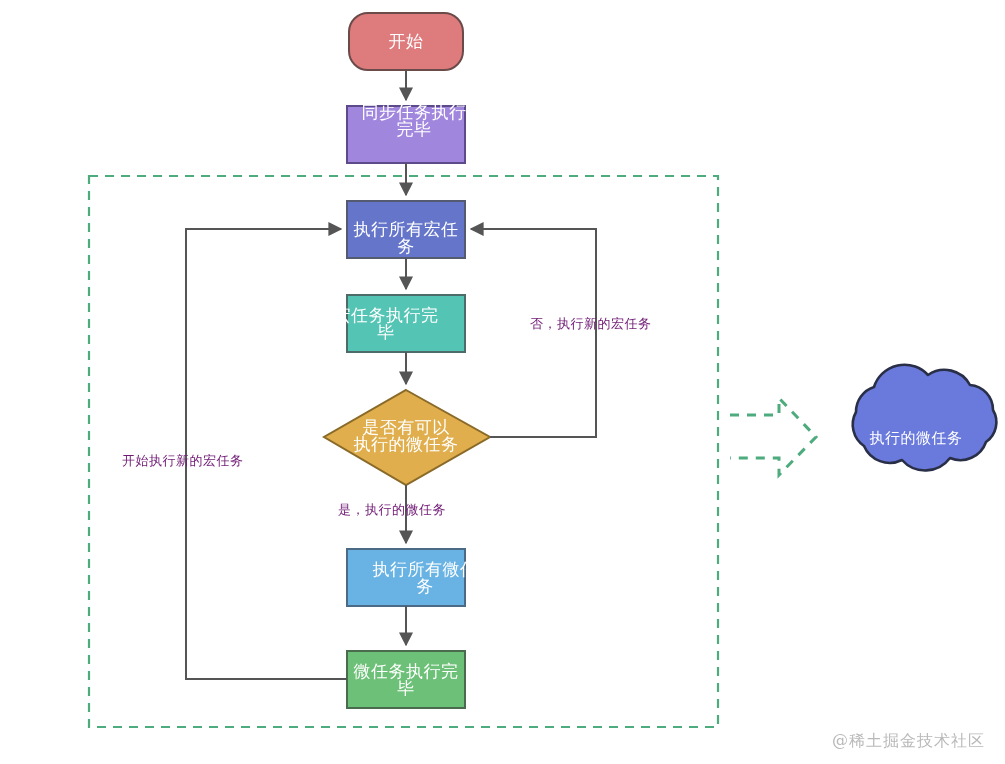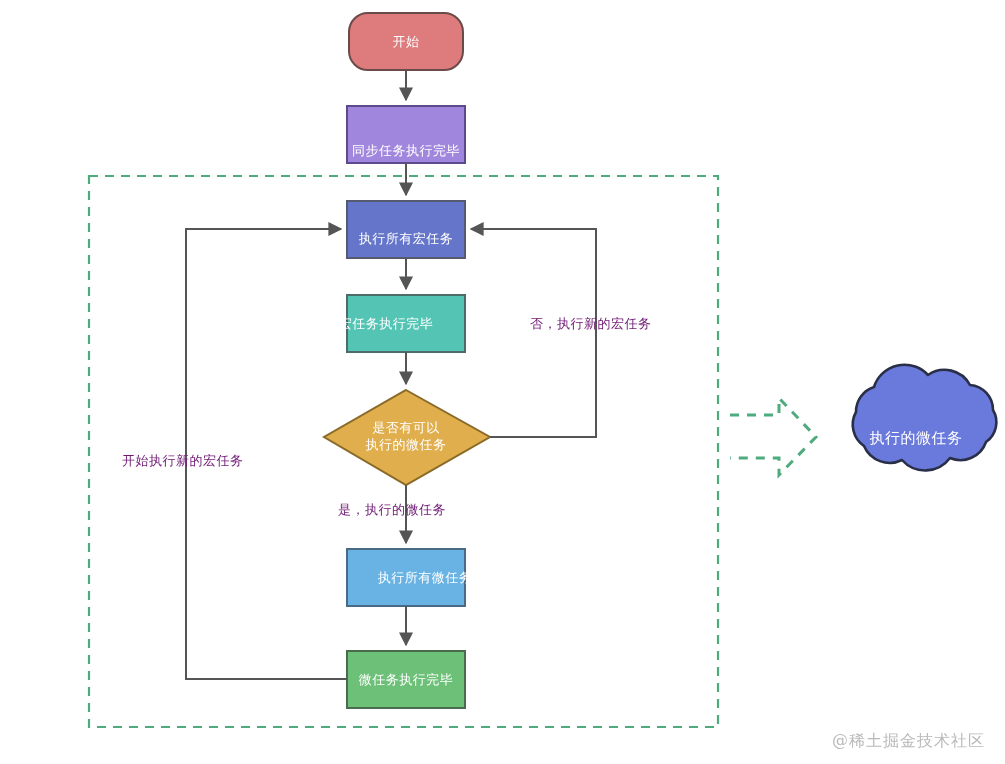--- a/index.html
+++ b/index.html
@@ -24,21 +24,21 @@
     width: 1005px;
     height: 764px;
   }
   .node-label {
     position: absolute;
     display: flex;
     align-items: center;
     justify-content: center;
     text-align: center;
     color: #ffffff;
-    font-size: 13px;
+    font-size: 17px;
     line-height: 17px;
     letter-spacing: 0.5px;
     pointer-events: none;
     white-space: pre-line;
   }
   .edge-label {
     position: absolute;
     color: #701a75;
     font-size: 13px;
     letter-spacing: 0.5px;
@@ -110,21 +110,21 @@
                a 24 24 0 0 1 -7 32
                a 27 27 0 0 1 -36 16
                a 31 31 0 0 1 -48 2
                a 28 28 0 0 1 -38 -14
                a 26 26 0 0 1 -8 -34 z" fill="#6a79dc" stroke="#2a2f48" stroke-width="2.6" stroke-linejoin="round"></path>
     </g>
   </svg>
 
   <div class="node-label" style="left:349px;top:13px;width:114px;height:57px;">开始</div>
 
-  <div class="node-label" style="left:347px;top:122px;width:118px;height:57px;">同步任务执行完毕</div>
+  <div class="node-label" style="left:347px;top:92px;width:118px;height:57px;padding-left:8px;">同步任务执行完毕</div>
 
   <div class="node-label" style="left:347px;top:201px;width:118px;height:74px;">执行所有宏任务</div>
 
   <div class="node-label" style="left:333px;top:295px;width:106px;height:57px;">宏任务执行完毕</div>
 
   <div class="node-label" style="left:330px;top:406px;width:152px;height:60px;">是否有可以
 执行的微任务</div>
 
   <div class="node-label" style="left:347px;top:549px;width:118px;height:57px;margin-left:19px;">执行所有微任务</div>
 

